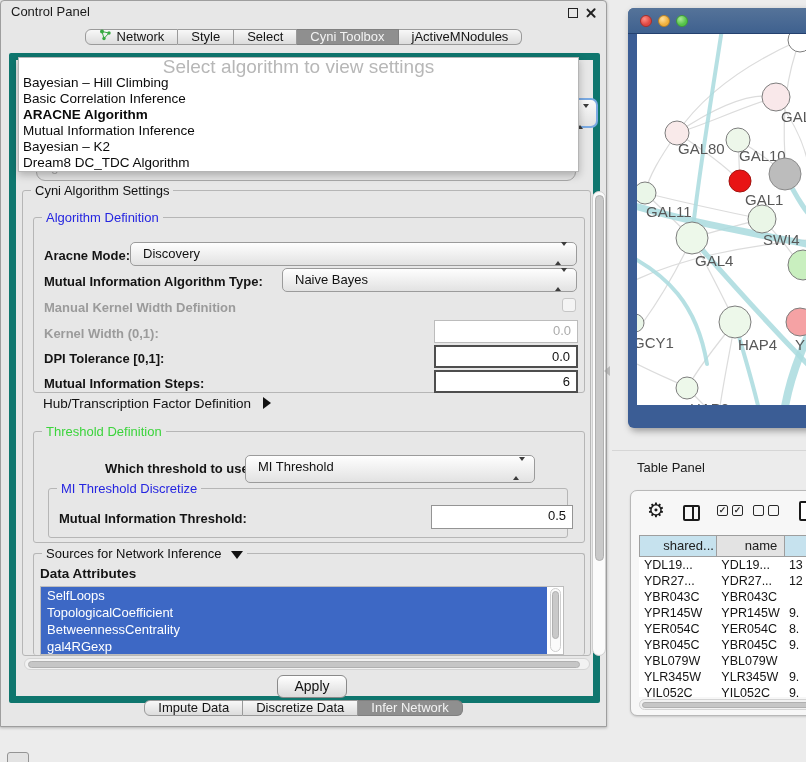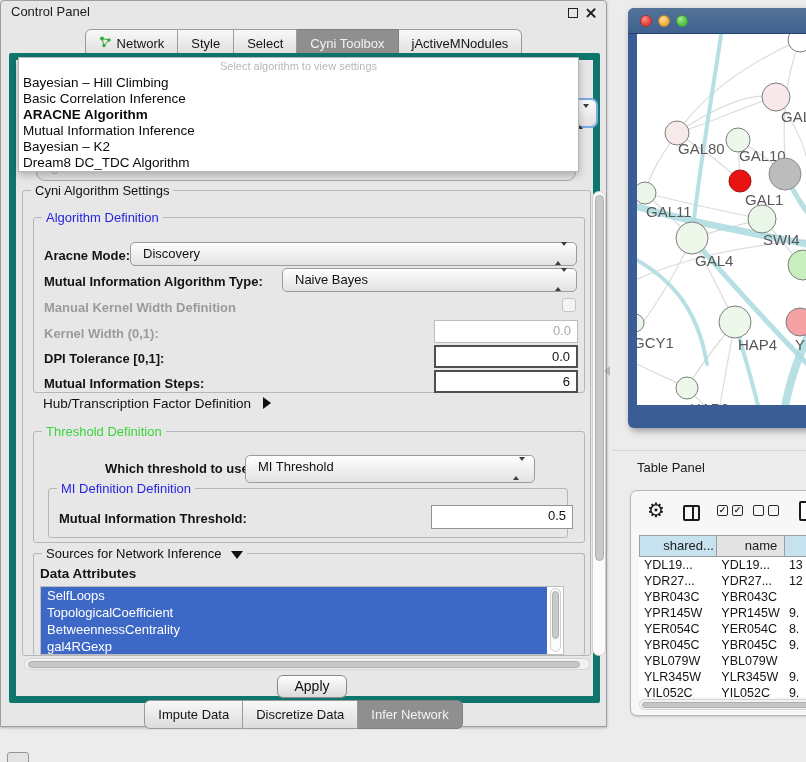--- a/index.html
+++ b/index.html
@@ -14,40 +14,40 @@
   #cp-titlebar{position:absolute;left:0;top:0;width:100%;height:24px;}
   #cp-title{position:absolute;left:10px;top:3px;font-size:13px;color:#1a1a1a;}
   .win-float{position:absolute;right:28px;top:7px;width:10px;height:10px;border:1.6px solid #222;}
   .win-close{position:absolute;right:9px;top:6px;width:12px;height:12px;}
   .win-close::before,.win-close::after{content:"";position:absolute;left:5px;top:0;width:2.4px;height:12px;background:#222;border-radius:1px;}
   .win-close::before{transform:rotate(45deg);} .win-close::after{transform:rotate(-45deg);}
 
   .tabbar{position:absolute;display:flex;}
   #top-tabs{left:0;top:28px;width:100%;justify-content:center;}
   .tab{border:1px solid #9a9a9a;border-left:none;background:linear-gradient(#f8f8f8,#dcdcdc);
-       padding:0 13px;height:29px;line-height:22px;font-size:13px;color:#141414;
+       padding:0 13px;height:16px;line-height:22px;font-size:13px;color:#141414;
        display:flex;align-items:center;gap:5px;white-space:nowrap;}
   .tab:first-child{border-left:1px solid #9a9a9a;border-radius:6px 0 0 6px;}
   .tab:last-child{border-radius:0 6px 6px 0;}
   .tab.selected{background:var(--tab-selected,#8f8f8f);color:#f3f3f3;border-color:#808080;}
 
   #cp-content{position:absolute;left:8px;top:52px;width:591px;height:650px;
               border:7px solid #0f766e;border-radius:2px;background:#e7e7e7;}
 
   
   #net-combo{position:absolute;left:20px;top:91px;width:540px;height:30px;border:1px solid #a8a8a8;
              border-radius:9px;background:#e3e3e3;z-index:1;}
   #net-combo .val{position:absolute;left:14px;top:0;line-height:30px;font-size:13.5px;color:#a6a6a6;}
   #focus-combo{position:absolute;left:560px;top:98px;width:38px;height:30px;border:2px solid #79a9e2;
                border-radius:7px;background:linear-gradient(#fafafa,#e2e2e2);z-index:2;}
 
   
   #algo-dd{position:absolute;left:18px;top:57px;width:561px;height:115px;background:#fff;
            border:1px solid #b5b5b5;box-shadow:0 3px 8px rgba(0,0,0,.25);z-index:10;overflow:hidden;}
-  .dd-prompt{height:17px;line-height:17px;text-align:center;color:#b7b7b7;font-size:11px;}
+  .dd-prompt{height:17px;line-height:17px;text-align:center;color:#b7b7b7;font-size:19px;}
   .dd-item{height:16px;line-height:16px;padding-left:4px;font-size:13.5px;color:#0a0a0a;}
   .dd-item.bold{font-weight:bold;}
 
   
   .fs{position:absolute;border:1px solid #b6b6b6;border-radius:3px;}
   .fs>.legend{position:absolute;top:-8px;left:8px;background:#e7e7e7;padding:0 4px;font-size:13px;white-space:nowrap;}
   .legend.blue{color:var(--legend-blue,#2525e0);}
   .legend.green{color:var(--legend-green,#3cd43c);}
 
   .lbl{position:absolute;font-size:13px;font-weight:bold;color:#141414;white-space:nowrap;}
@@ -212,21 +212,21 @@
         <div class="fs" style="left:10px;top:240px;width:552px;height:112px;">
           <span class="legend green">Threshold Definition</span>
 
           <span class="lbl" style="left:71px;top:29px;">Which threshold to use:</span>
           <div class="combo" style="left:211px;top:23px;width:290px;height:28px;">
             <span>MI Threshold</span>
             <span class="arrows"><span class="arr-up"></span><span class="arr-dn"></span></span>
           </div>
 
           <div class="fs" style="left:14px;top:56px;width:520px;height:50px;">
-            <span class="legend blue">MI Definition Definition</span>
+            <span class="legend blue">MI Threshold Discretize</span>
             <span class="lbl" style="left:10px;top:22px;">Mutual Information Threshold:</span>
             <div class="tf" style="left:382px;top:16px;width:142px;height:24px;">0.5</div>
           </div>
         </div>
 
         <div class="fs" style="left:10px;top:362px;width:552px;height:102px;border-bottom:none;">
           <span class="legend">
             <span>Sources for Network Inference</span>
             <span class="tri-down" style="margin-left:6px;"></span>
           </span>

